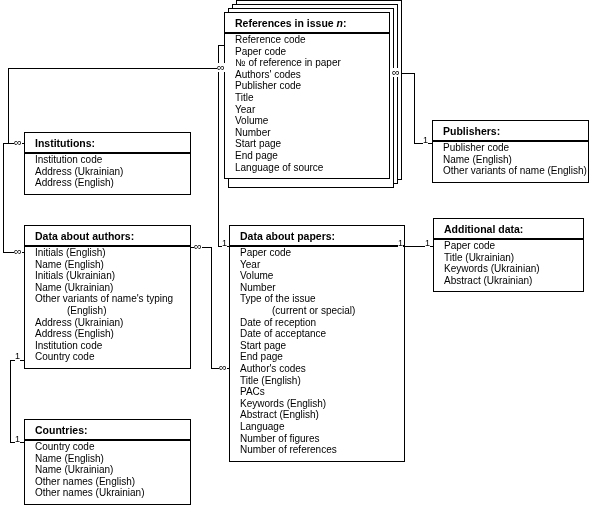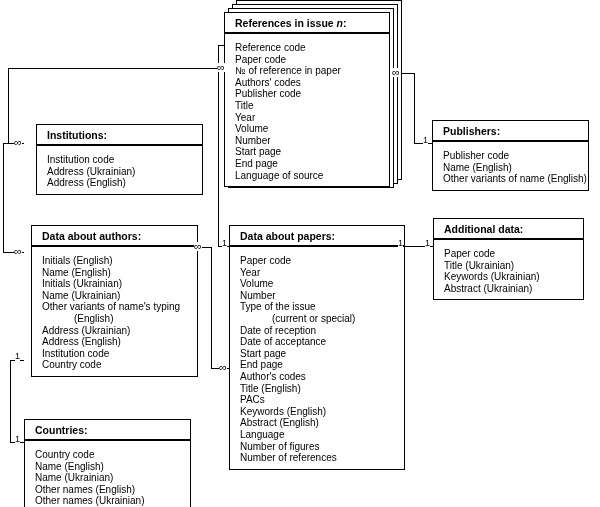--- a/index.html
+++ b/index.html
@@ -24,21 +24,21 @@
   .entity .hdr{
     font-weight:bold;
     font-size:10.5px;
     padding:4px 0 3px 10px;
     border-bottom:2px solid #000;
     line-height:12px;
     white-space:nowrap;
   }
   .entity .hdr i{font-style:italic;}
   .entity .fields{
-    padding:8px 0 5px 10px;
+    padding:0 0 5px 10px;
   }
   .entity .fields div{
     font-size:10px;
     line-height:11.6px;
     white-space:nowrap;
   }
   .entity .fields div.indent{padding-left:32px;}
 
   
   .stack{
@@ -111,30 +111,30 @@
       <div>Title</div>
       <div>Year</div>
       <div>Volume</div>
       <div>Number</div>
       <div>Start page</div>
       <div>End page</div>
       <div>Language of source</div>
     </div>
   </div>
 
-  <div class="entity" style="left:24px;top:124px;width:167px;margin-left:12px;">
+  <div class="entity" style="left:24px;top:132px;width:167px;">
     <div class="hdr">Institutions:</div>
     <div class="fields">
       <div>Institution code</div>
       <div>Address (Ukrainian)</div>
       <div>Address (English)</div>
     </div>
   </div>
 
-  <div class="entity" style="left:31px;top:225px;width:167px;">
+  <div class="entity" style="left:24px;top:225px;width:167px;">
     <div class="hdr">Data about authors:</div>
     <div class="fields">
       <div>Initials (English)</div>
       <div>Name (English)</div>
       <div>Initials (Ukrainian)</div>
       <div>Name (Ukrainian)</div>
       <div>Other variants of name's typing</div>
       <div class="indent">(English)</div>
       <div>Address (Ukrainian)</div>
       <div>Address (English)</div>

